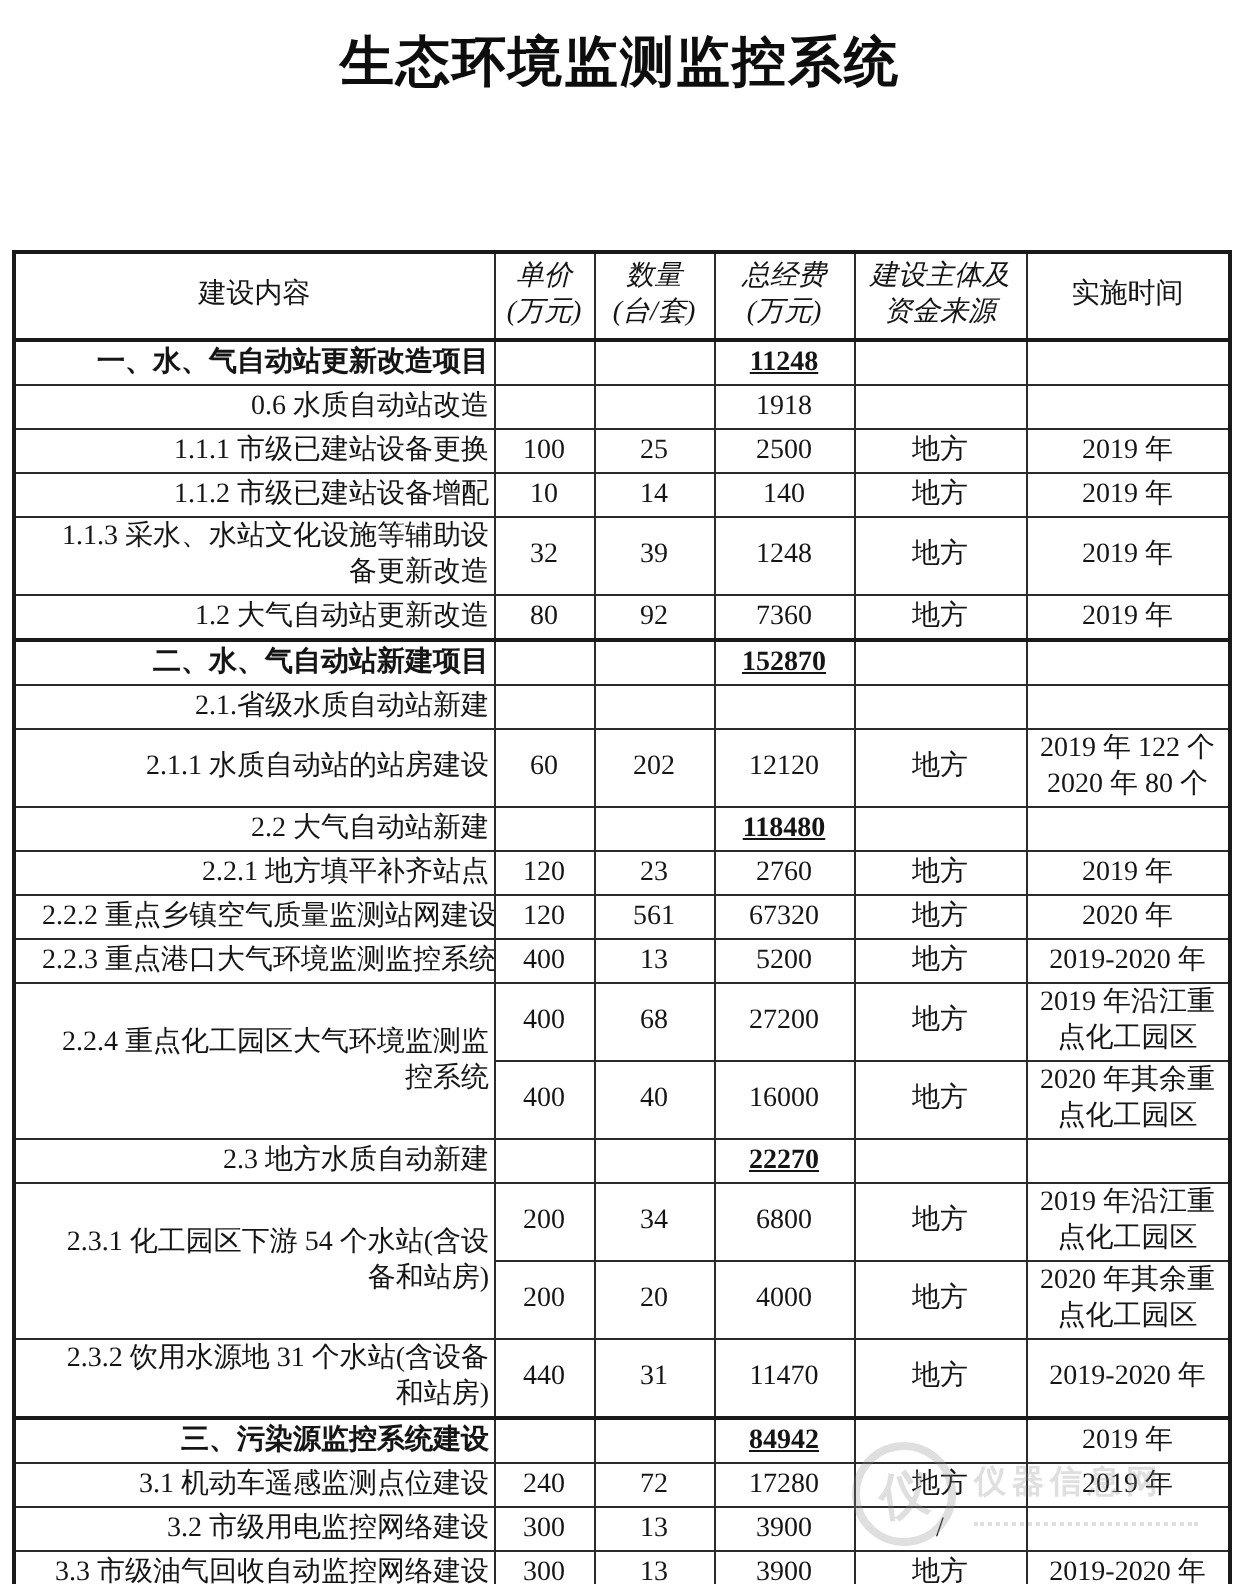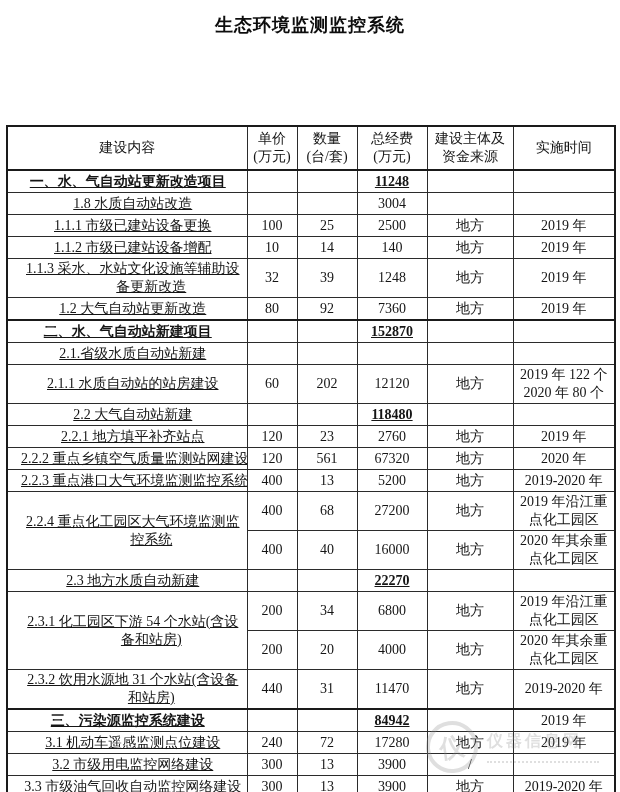--- a/index.html
+++ b/index.html
@@ -1,27 +1,27 @@
 <!DOCTYPE html>
 <html><head>
 <meta charset="utf-8">
 <style>
   html,body{margin:0;padding:0;}
   .page{width:620px;height:792px;position:relative;background:#ffffff;overflow:hidden;
         font-family:"Liberation Serif","DejaVu Serif",serif;color:#151515;}
-  .title{padding-top:13px;text-align:center;font-weight:bold;font-size:18px;
+  .title{padding-top:13px;text-align:center;font-weight:bold;font-size:27px;
          line-height:1.34;color:#0d0d0d;letter-spacing:1px;}
   table.budget{position:absolute;left:6px;top:125px;width:608px;border-collapse:collapse;
          table-layout:fixed;border:2px solid #1a1a1a;}
   td{border:1px solid #2b2b2b;font-size:14px;padding:1px 2px;line-height:1.27;
      vertical-align:middle;overflow:hidden;}
   thead td{text-align:center;height:40px;border-bottom:2px solid #1a1a1a;font-weight:normal;}
-  .hl{display:block;line-height:1.3;}
+  .hl{display:block;line-height:1.3;font-style:italic;}
   .num{text-align:center;}
-  .name{text-align:center;padding-left:13px;text-decoration:underline;}
+  .name{text-align:right;padding-left:13px;}
   tr.s td{height:19px;}
   tr.d td{height:36px;}
   tr.s td.name{white-space:nowrap;}
   .sub2{padding-left:50px;text-indent:-37px;}
   tr.sec td{border-top:2px solid #1a1a1a;}
   tr.sec td.name{padding-left:3px;font-weight:bold;}
   .b{font-weight:bold;text-decoration:underline;}
   .watermark{position:absolute;left:426px;top:712px;width:175px;height:70px;opacity:0.28;
              color:#8e8e8e;display:flex;align-items:center;gap:9px;pointer-events:none;
              font-family:"Liberation Sans","DejaVu Sans",sans-serif;}
@@ -74,24 +74,24 @@
     <tbody>
       <tr class="sec s">
         <td class="name">一、水、气自动站更新改造项目</td>
         <td class="num"></td>
         <td class="num"></td>
         <td class="num b">11248</td>
         <td class="num"></td>
         <td class="num"></td>
       </tr>
       <tr class="s">
-        <td class="name">1.8 水质自动站改造</td>
-        <td class="num"></td>
-        <td class="num"></td>
-        <td class="num">3004</td>
+        <td class="name">0.6 水质自动站改造</td>
+        <td class="num"></td>
+        <td class="num"></td>
+        <td class="num">1918</td>
         <td class="num"></td>
         <td class="num"></td>
       </tr>
       <tr class="s">
         <td class="name">1.1.1 市级已建站设备更换</td>
         <td class="num">100</td>
         <td class="num">25</td>
         <td class="num">2500</td>
         <td class="num">地方</td>
         <td class="num">2019 年</td>

